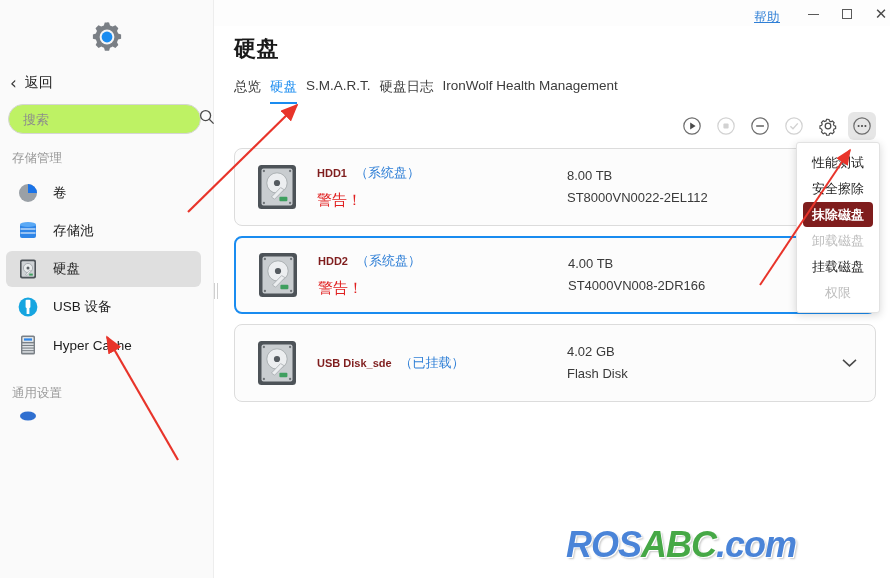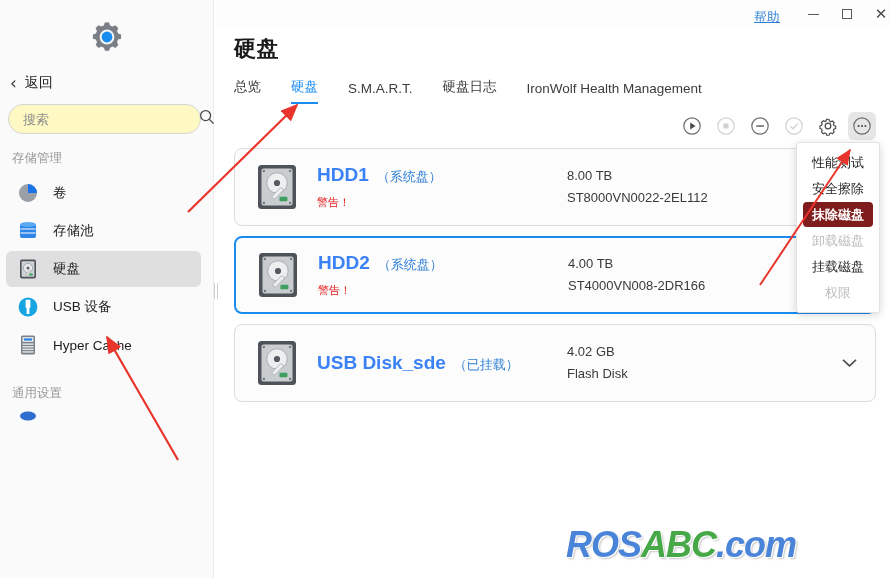--- a/index.html
+++ b/index.html
@@ -42,21 +42,21 @@
   .back-row {
     display: flex; align-items: center; gap: 8px;
     padding: 14px 0 6px 10px; cursor: pointer;
   }
   .back-chev { color: #3a3a3a; font-size: 17px; line-height: 1; font-family: "DejaVu Sans", sans-serif; }
   .back-text { font-size: 14px; color: #1c1c1c; }
 
   .search-wrap { padding: 6px 12px 0 8px; }
   .search-box {
     height: 30px; border: 1px solid #d5d5d5; border-radius: 15px;
-    background: #fef9c3; display: flex; align-items: center;
+    background: #bef264; display: flex; align-items: center;
     padding: 0 10px 0 14px;
   }
   .search-box input {
     flex: 1; border: none; outline: none; font-size: 13px;
     color: #333; background: transparent;
     font-family: "Liberation Sans", sans-serif;
   }
   .search-box input::placeholder { color: #8c8c8c; }
 
   .section-title {
@@ -77,21 +77,21 @@
     display: flex; gap: 2px; align-items: center;
   }
   .drag-handle i { width: 1px; height: 16px; background: #cfcfcf; display:block; }
 
   
   .main { position: absolute; left: 214px; top: 26px; width: 676px; height: 552px; }
   .page-title {
     font-size: 22px; font-weight: bold; color: #1a1a1a;
     padding: 8px 0 0 20px; letter-spacing: .5px;
   }
-  .tabs { display: flex; align-items: flex-end; gap: 30px; padding: 14px 0 0 20px; }
+  .tabs { display: flex; gap: 9px; padding: 14px 0 0 20px; }
   .tab {
     font-size: 13.5px; color: #3c3c3c; padding-bottom: 6px;
     cursor: pointer; border-bottom: 2px solid transparent; white-space: nowrap;
   }
   .tab.active { color: #1a8cf0; border-bottom-color: #1a8cf0; }
 
   .toolbar {
     display: flex; align-items: center; justify-content: flex-end;
     gap: 6px; padding: 8px 14px 0 0;
   }
@@ -106,23 +106,23 @@
   .disk-card {
     position: relative;
     border: 1px solid #dcdcdc; border-radius: 8px;
     background: #fcfcfc; height: 78px; margin-bottom: 10px;
     display: flex; align-items: center; cursor: pointer;
   }
   .disk-card.selected { border: 2px solid #1a8cf0; background: #fcfcfc; }
   .disk-icon { width: 40px; height: 46px; margin: 0 20px 0 22px; flex: 0 0 40px; }
   .disk-info { width: 250px; }
   .disk-name-row { display: flex; align-items: baseline; gap: 8px; }
-  .disk-name { font-size: 19px; font-weight: bold; color: #3b82f6; }
+  .disk-name { font-size: 11px; font-weight: bold; color: #7f1d1d; }
   .disk-tag { font-size: 13px; color: #2f7fd6; }
-  .disk-warn { font-size: 11px; color: #e02020; margin-top: 9px; }
+  .disk-warn { font-size: 15px; color: #e02020; margin-top: 9px; }
   .disk-meta { font-size: 13px; color: #3a3a3a; line-height: 22px; }
   .chev-cell {
     position: absolute; right: 18px; top: 50%; transform: translateY(-50%);
     color: #555; font-size: 13px;
   }
 
   
   .dropdown {
     position: absolute; left: 582px; top: 116px; width: 84px;
     background: #fff; border: 1px solid #e2e2e2; border-radius: 3px;

